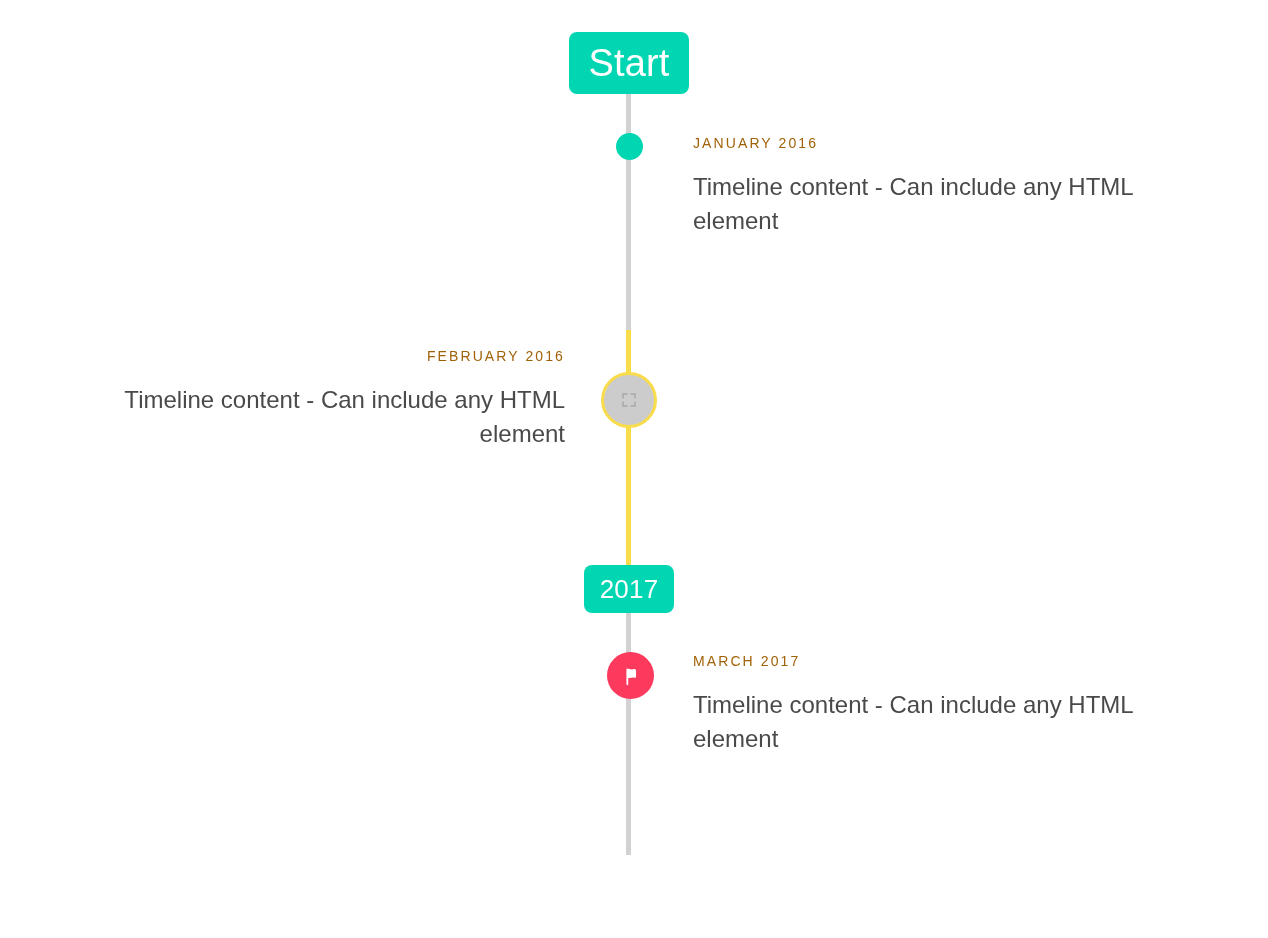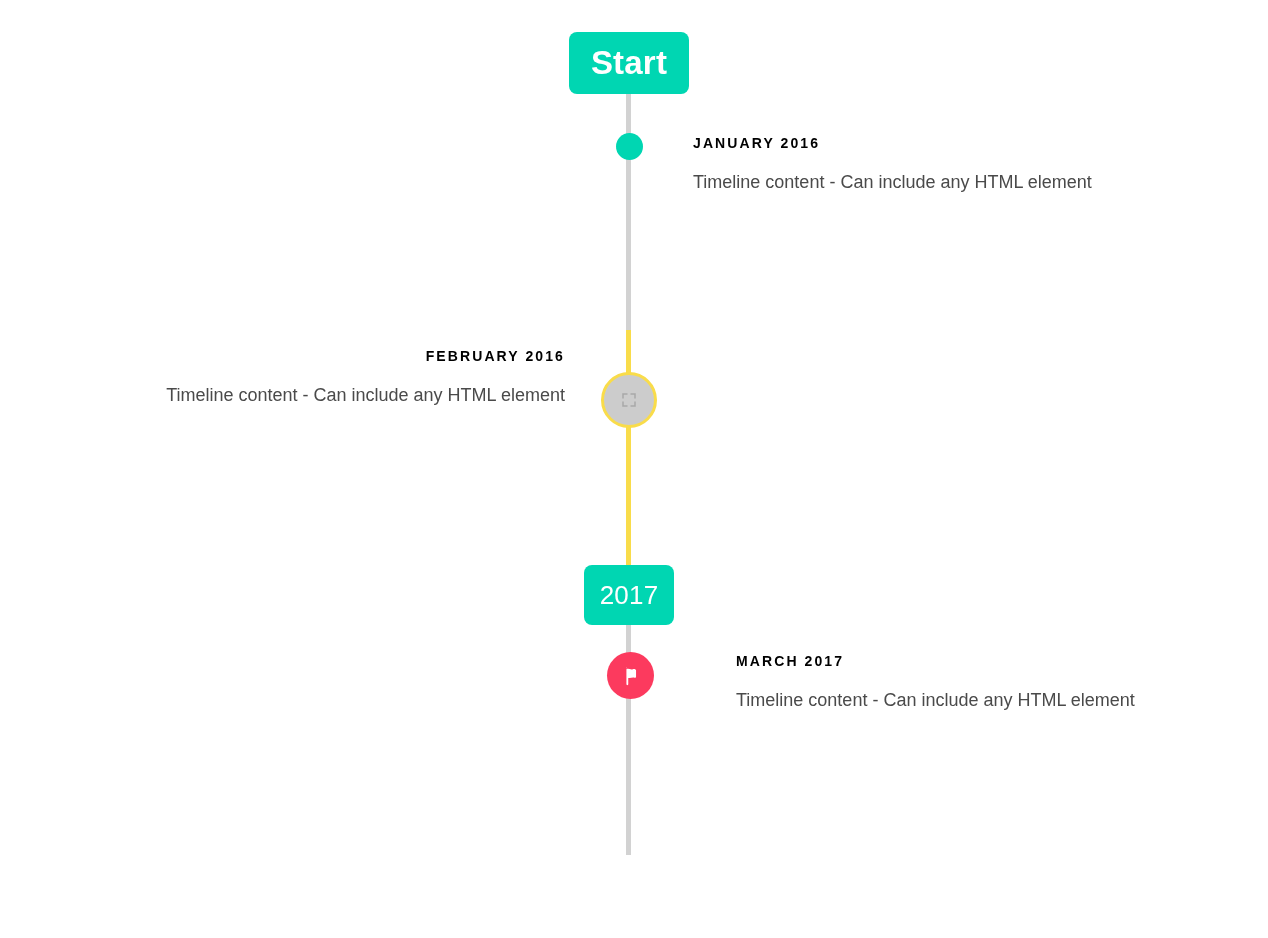--- a/index.html
+++ b/index.html
@@ -41,31 +41,30 @@
     align-items: center;
     justify-content: center;
     box-sizing: border-box;
     font-weight: 400;
     letter-spacing: 0.2px;
     user-select: none;
   }
   .cap-start {
     left: 569px; top: 32px;
     width: 120px; height: 62px;
-    font-size: 33px;
-    font-weight: bold;
+    font-size: 38px;
   }
   .cap-end {
     left: 576px; top: 849px;
     width: 106px; height: 62px;
     font-size: 34px;
   }
   .cap-year {
     left: 584px; top: 565px;
-    width: 90px; height: 60px;
+    width: 90px; height: 48px;
     font-size: 26px;
   }
 
   
   .marker {
     position: absolute;
     border-radius: 50%;
     box-sizing: border-box;
     display: flex;
     align-items: center;
@@ -93,48 +92,48 @@
     background: #fc3a5e;
   }
   .flag-glyph { width: 22px; height: 22px; }
 
   
   .entry {
     position: absolute;
   }
   .entry-label {
     font-size: 14px;
-    font-weight: bold;
+    font-weight: normal;
     letter-spacing: 2.1px;
-    color: #000000;
+    color: #a16207;
     line-height: 1.2;
     text-transform: uppercase;
   }
   .entry-body {
-    font-size: 18px;
+    font-size: 24px;
     font-weight: 400;
     color: #4a4a4a;
     line-height: 1.42;
     margin-top: 18px;
   }
 
   .entry-right {
     left: 693px;
     width: 530px;
     text-align: left;
   }
   .entry-left {
     left: 35px;
     width: 530px;
     text-align: right;
   }
 
   .entry-jan   { top: 135px; }
   .entry-feb   { top: 348px; }
-  .entry-mar   { top: 653px; margin-left: 43px; }
+  .entry-mar   { top: 653px; }
 </style>
 </head>
 <body>
 
 <div class="timeline-root">
 
   <div class="spine spine-gray-top"></div>
   <div class="spine spine-yellow"></div>
   <div class="spine spine-gray-bottom"></div>
 

